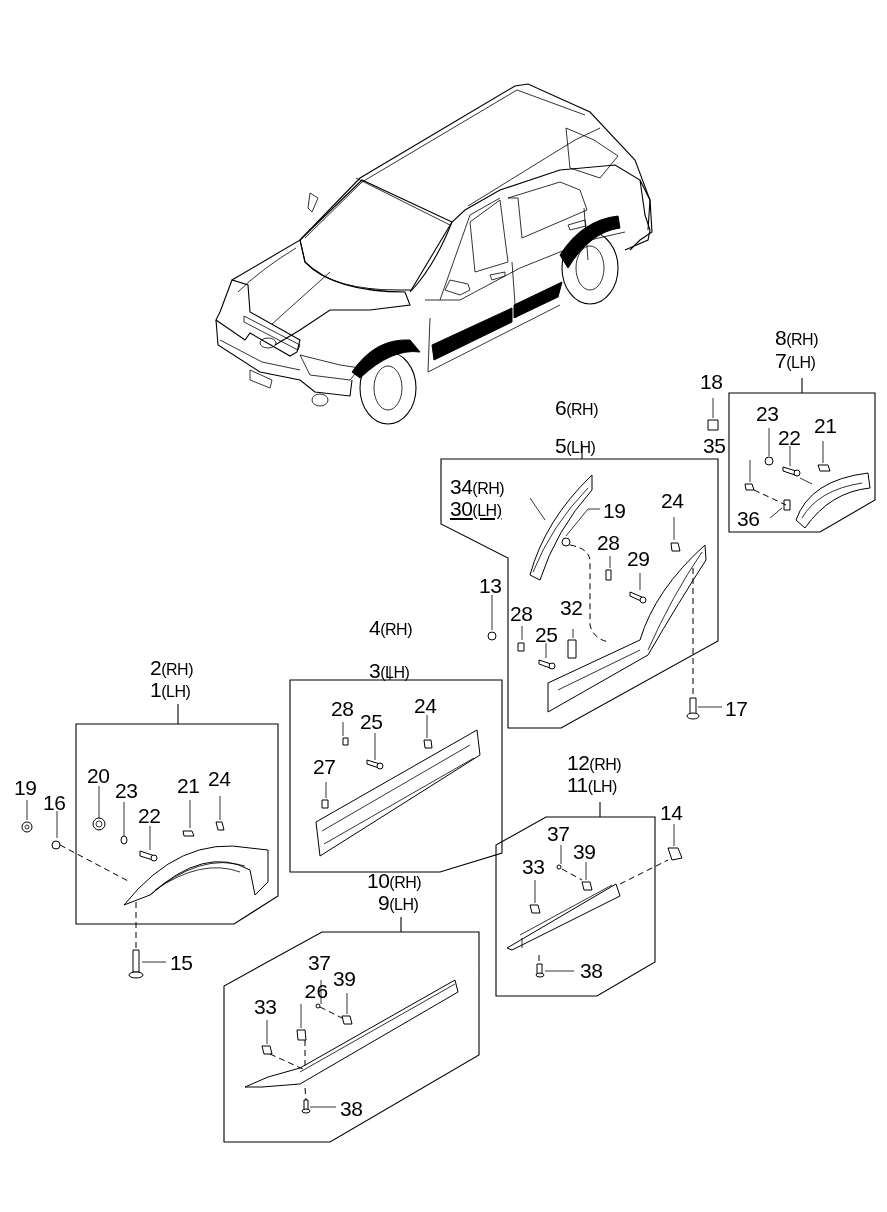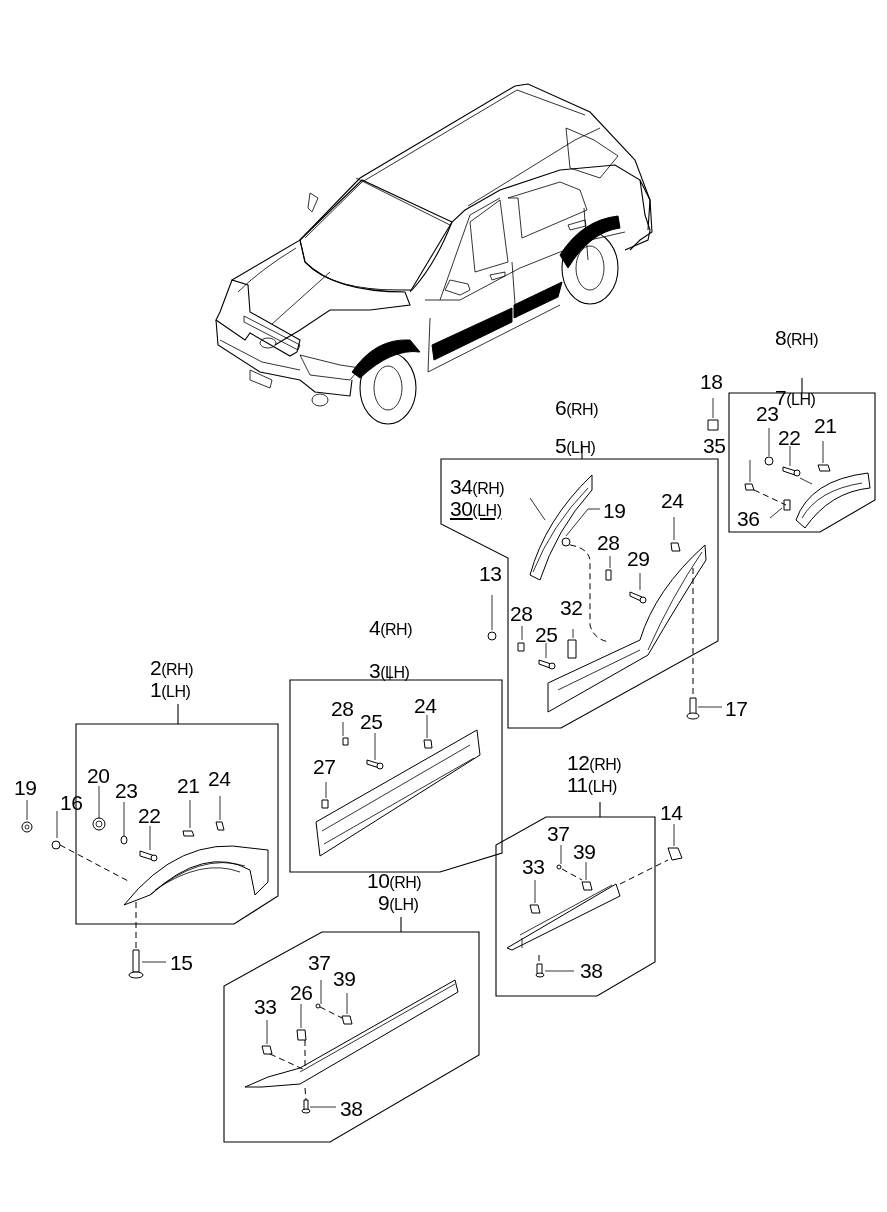--- a/index.html
+++ b/index.html
@@ -213,62 +213,62 @@
 <div class="lbl" style="left:369px;top:617px;"><span>4</span><span class="side">(RH)</span></div>
 <div class="lbl" style="left:369px;top:640px;margin-top:20px;"><span>3</span><span class="side">(LH)</span></div>
 
 <div class="lbl" style="left:555px;top:397px;"><span>6</span><span class="side">(RH)</span></div>
 <div class="lbl" style="left:555px;top:419px;margin-top:16px;"><span>5</span><span class="side">(LH)</span></div>
 
 <div class="lbl" style="left:450px;top:476px;"><span>34</span><span class="side">(RH)</span></div>
 <div class="lbl" style="left:450px;top:498px;text-decoration:underline;"><span>30</span><span class="side">(LH)</span></div>
 
 <div class="lbl" style="left:775px;top:327px;"><span>8</span><span class="side">(RH)</span></div>
-<div class="lbl" style="left:775px;top:350px;margin-top:37px;"><span>7</span><span class="side">(LH)</span></div>
+<div class="lbl" style="left:775px;top:350px;"><span>7</span><span class="side">(LH)</span></div>
 
 <div class="lbl" style="left:367px;top:870px;"><span>10</span><span class="side">(RH)</span></div>
 <div class="lbl" style="left:378px;top:892px;"><span>9</span><span class="side">(LH)</span></div>
 
 <div class="lbl" style="left:567px;top:752px;"><span>12</span><span class="side">(RH)</span></div>
 <div class="lbl" style="left:567px;top:774px;"><span>11</span><span class="side">(LH)</span></div>
 
 <div class="lbl" style="left:14px;top:777px;">19</div>
-<div class="lbl" style="left:43px;top:792px;margin-left:17px;">16</div>
+<div class="lbl" style="left:43px;top:792px;">16</div>
 <div class="lbl" style="left:87px;top:765px;">20</div>
 <div class="lbl" style="left:115px;top:780px;">23</div>
 <div class="lbl" style="left:138px;top:805px;">22</div>
 <div class="lbl" style="left:177px;top:775px;">21</div>
 <div class="lbl" style="left:208px;top:768px;">24</div>
 <div class="lbl" style="left:170px;top:952px;">15</div>
 
 <div class="lbl" style="left:331px;top:698px;">28</div>
 <div class="lbl" style="left:360px;top:711px;">25</div>
 <div class="lbl" style="left:414px;top:695px;">24</div>
 <div class="lbl" style="left:313px;top:756px;">27</div>
 
 <div class="lbl" style="left:603px;top:500px;">19</div>
 <div class="lbl" style="left:661px;top:490px;">24</div>
 <div class="lbl" style="left:597px;top:532px;">28</div>
 <div class="lbl" style="left:627px;top:548px;">29</div>
-<div class="lbl" style="left:479px;top:563px;">13</div>
+<div class="lbl" style="left:479px;top:575px;">13</div>
 <div class="lbl" style="left:510px;top:603px;">28</div>
 <div class="lbl" style="left:560px;top:597px;">32</div>
 <div class="lbl" style="left:535px;top:624px;">25</div>
 <div class="lbl" style="left:725px;top:698px;">17</div>
 
 <div class="lbl" style="left:700px;top:371px;">18</div>
 <div class="lbl" style="left:756px;top:403px;">23</div>
 <div class="lbl" style="left:778px;top:427px;">22</div>
 <div class="lbl" style="left:814px;top:415px;">21</div>
 <div class="lbl" style="left:703px;top:435px;">35</div>
 <div class="lbl" style="left:737px;top:508px;">36</div>
 
 <div class="lbl" style="left:308px;top:952px;">37</div>
 <div class="lbl" style="left:333px;top:968px;">39</div>
-<div class="lbl" style="left:290px;top:982px;">26</div>
+<div class="lbl" style="left:304px;top:982px;font-family:Liberation Mono, monospace;">26</div>
 <div class="lbl" style="left:254px;top:996px;">33</div>
 <div class="lbl" style="left:340px;top:1098px;">38</div>
 
 <div class="lbl" style="left:547px;top:823px;">37</div>
 <div class="lbl" style="left:573px;top:841px;">39</div>
 <div class="lbl" style="left:522px;top:856px;">33</div>
 <div class="lbl" style="left:660px;top:802px;">14</div>
 <div class="lbl" style="left:580px;top:960px;">38</div>
 
 </body></html>

